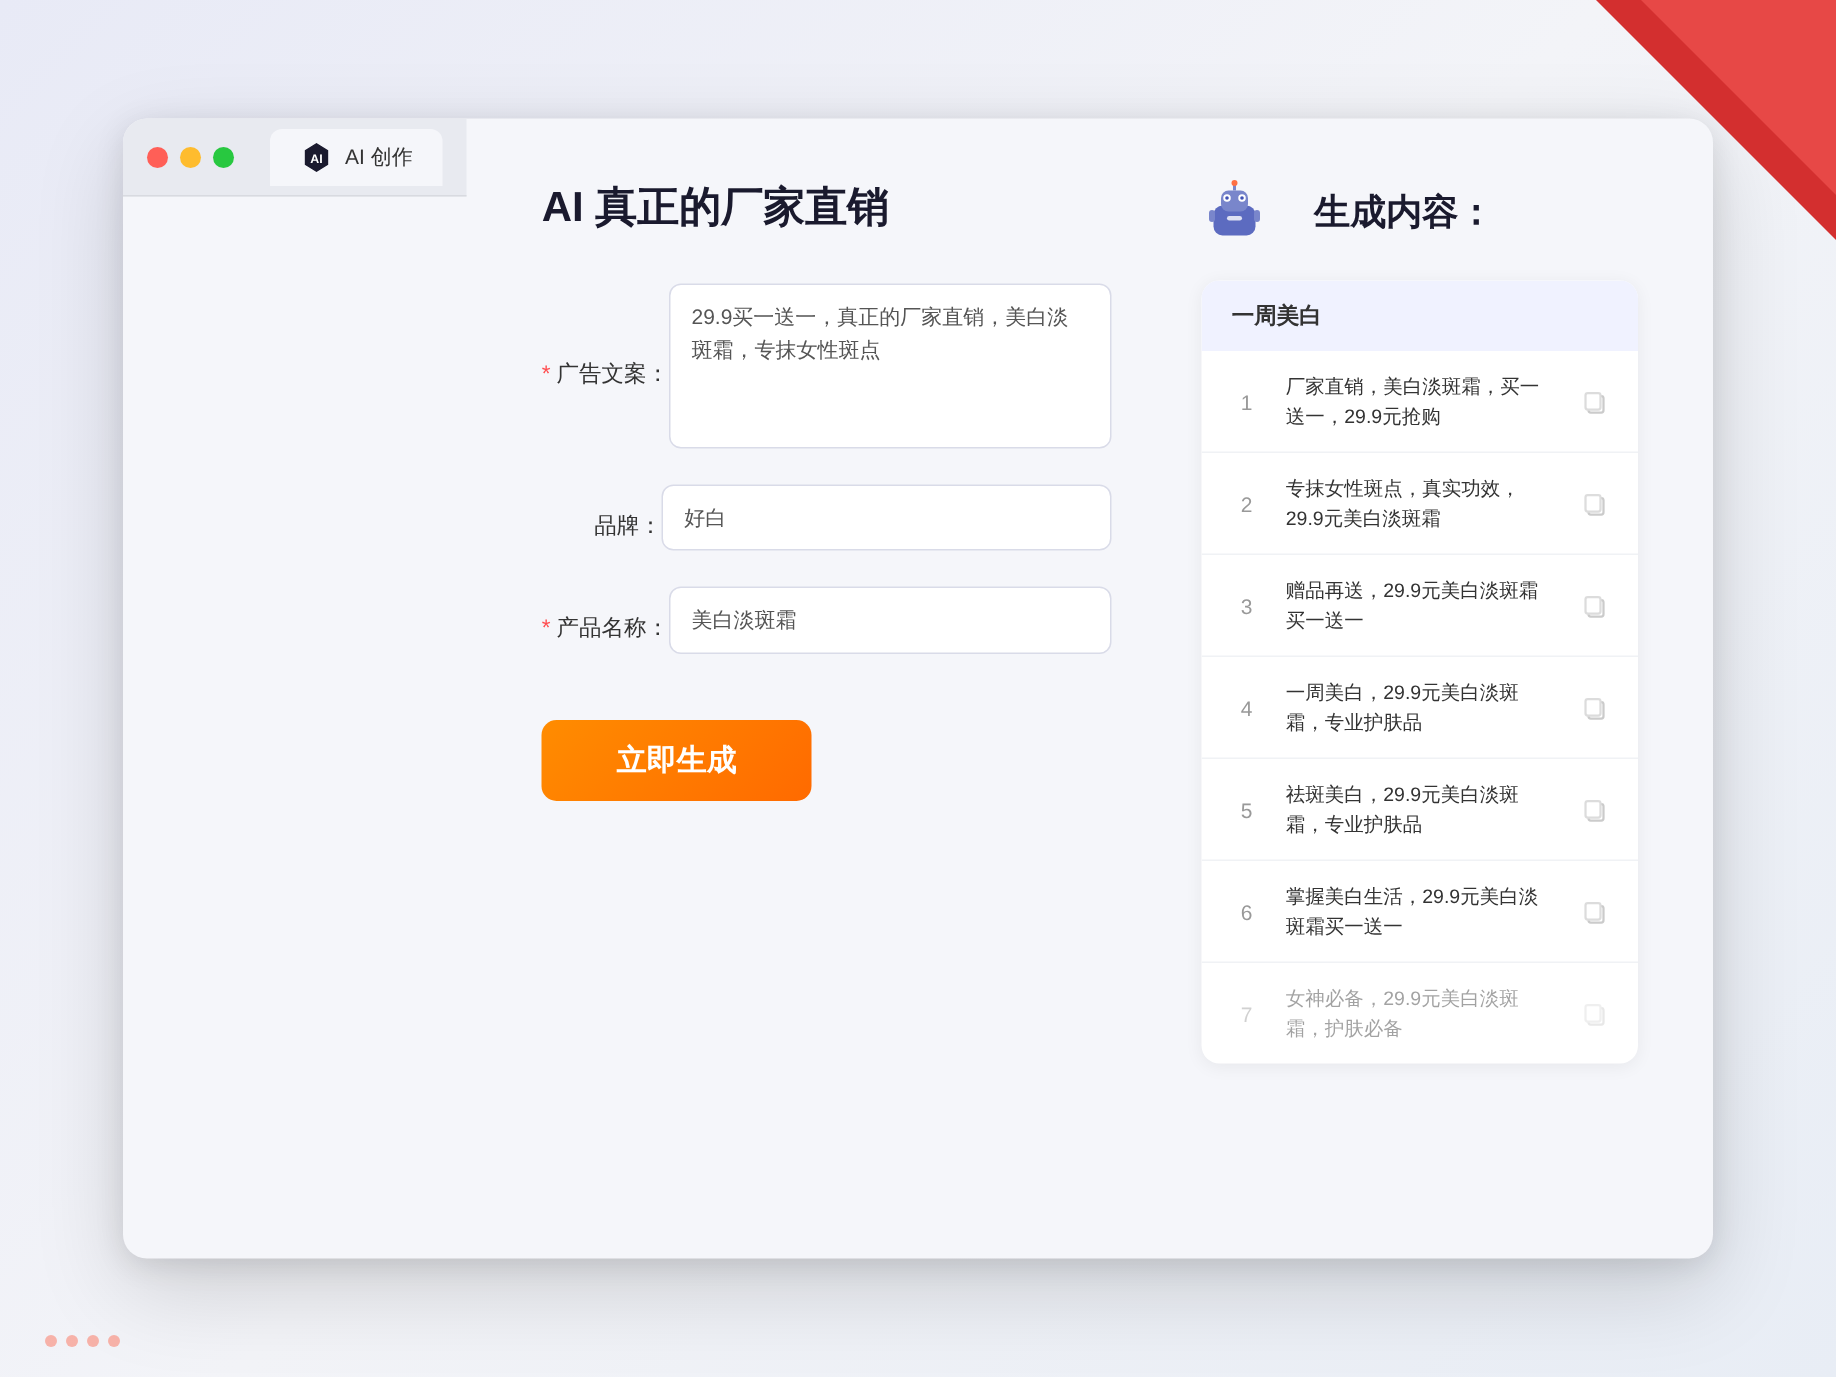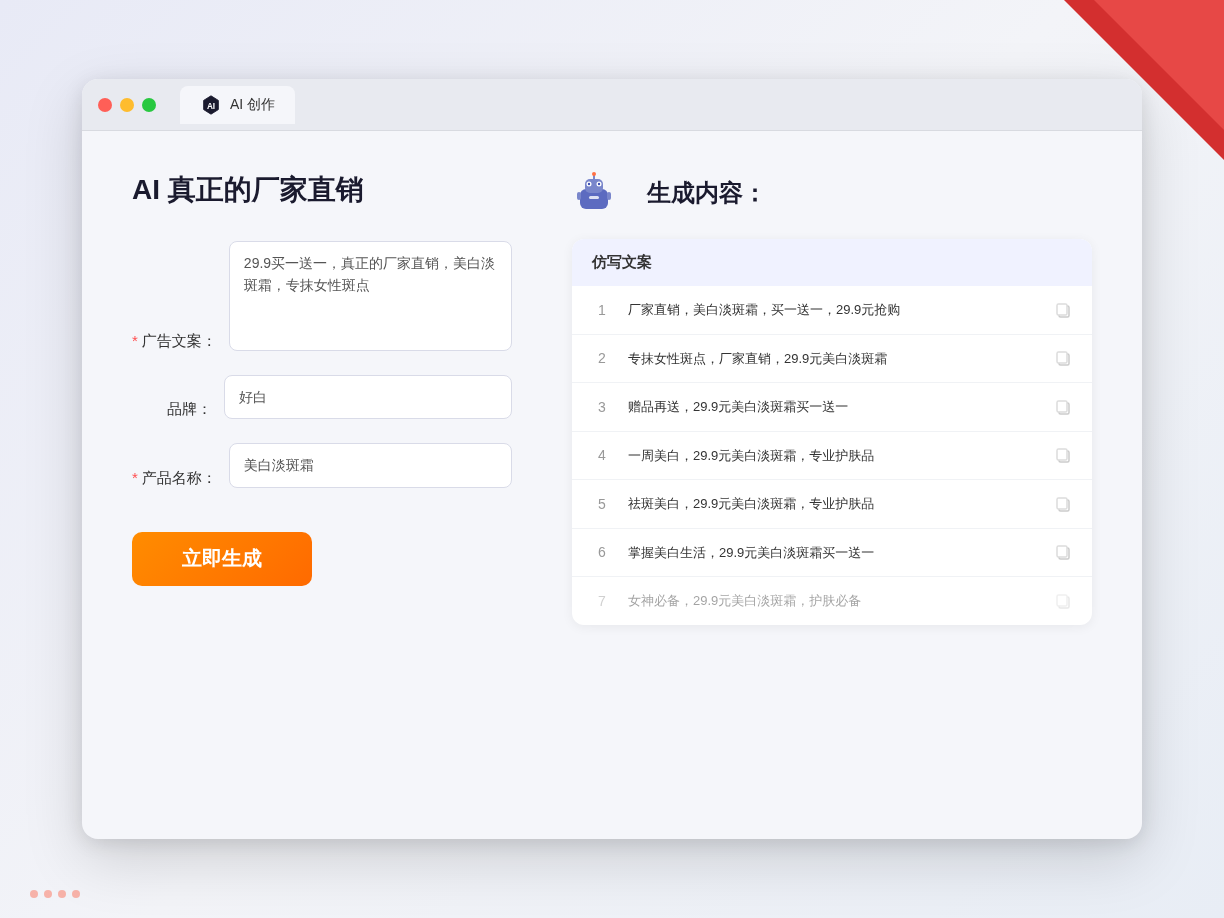--- a/index.html
+++ b/index.html
@@ -18,21 +18,21 @@
 
     
     .browser-window {
       width: 1060px;
       height: 760px;
       background: #f5f6fa;
       border-radius: 16px;
       box-shadow: 0 20px 60px rgba(0,0,0,0.15), 0 4px 20px rgba(0,0,0,0.1);
       overflow: hidden;
       display: flex;
-      flex-direction: column;
+      flex-direction: row;
     }
 
     
     .title-bar {
       background: #e8eaf0;
       height: 52px;
       display: flex;
       align-items: center;
       padding: 0 16px;
       gap: 12px;
@@ -92,22 +92,22 @@
 
     .page-title {
       font-size: 28px;
       font-weight: 700;
       color: #1a1a2e;
       margin-bottom: 8px;
     }
 
     .form-group {
       display: flex;
-      align-items: flex-end;
-      gap: 12px;
+      align-items: center;
+      gap: 0;
     }
 
     .form-label {
       font-size: 15px;
       color: #333;
       white-space: nowrap;
       padding-top: 10px;
       min-width: 80px;
       text-align: right;
     }
@@ -340,34 +340,34 @@
 
           <rect x="17" y="25" width="10" height="3" rx="1.5" fill="white" opacity="0.8"></rect>
 
           <rect x="5" y="21" width="4" height="8" rx="2" fill="#7986cb"></rect>
           <rect x="35" y="21" width="4" height="8" rx="2" fill="#7986cb"></rect>
         </svg>
         <span class="right-title">生成内容：</span>
       </div>
 
       <div class="results-container">
-        <div class="results-header">仿写文案</div>
+        <div class="results-header">一周美白</div>
 
         <div id="results-list">
             <div class="result-row">
       <span class="result-number">1</span>
       <span class="result-text">厂家直销，美白淡斑霜，买一送一，29.9元抢购</span>
       <svg class="copy-icon" viewBox="0 0 18 18" fill="none">
         <rect x="5" y="5" width="10" height="11" rx="1.5" stroke="#999" stroke-width="1.5" fill="none"></rect>
         <rect x="3" y="3" width="10" height="11" rx="1.5" stroke="#bbb" stroke-width="1.5" fill="white"></rect>
       </svg>
     </div>
             <div class="result-row">
       <span class="result-number">2</span>
-      <span class="result-text">专抹女性斑点，厂家直销，29.9元美白淡斑霜</span>
+      <span class="result-text">专抹女性斑点，真实功效，29.9元美白淡斑霜</span>
       <svg class="copy-icon" viewBox="0 0 18 18" fill="none">
         <rect x="5" y="5" width="10" height="11" rx="1.5" stroke="#999" stroke-width="1.5" fill="none"></rect>
         <rect x="3" y="3" width="10" height="11" rx="1.5" stroke="#bbb" stroke-width="1.5" fill="white"></rect>
       </svg>
     </div>
             <div class="result-row">
       <span class="result-number">3</span>
       <span class="result-text">赠品再送，29.9元美白淡斑霜买一送一</span>
       <svg class="copy-icon" viewBox="0 0 18 18" fill="none">
         <rect x="5" y="5" width="10" height="11" rx="1.5" stroke="#999" stroke-width="1.5" fill="none"></rect>

